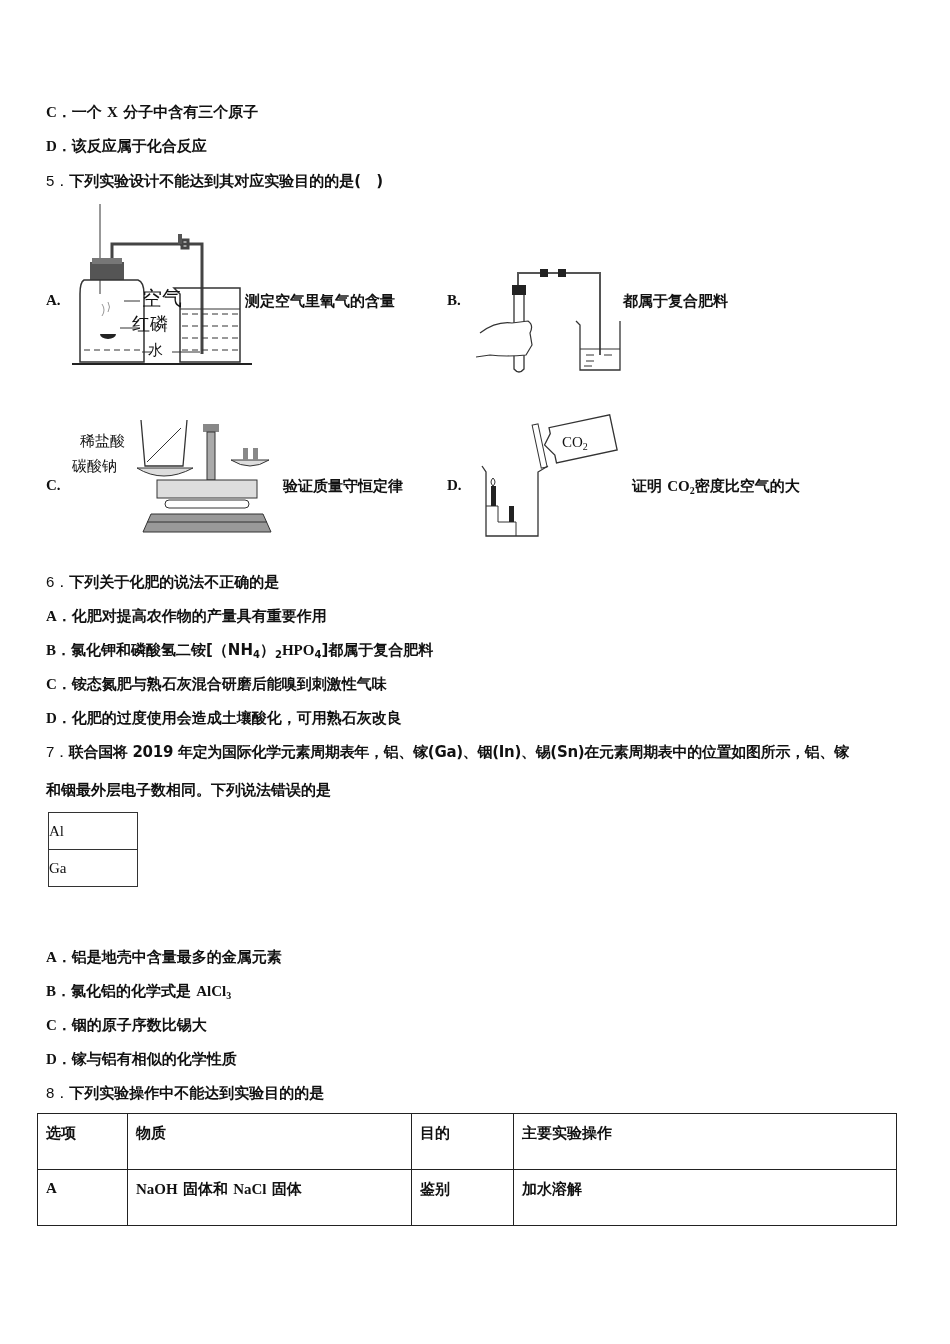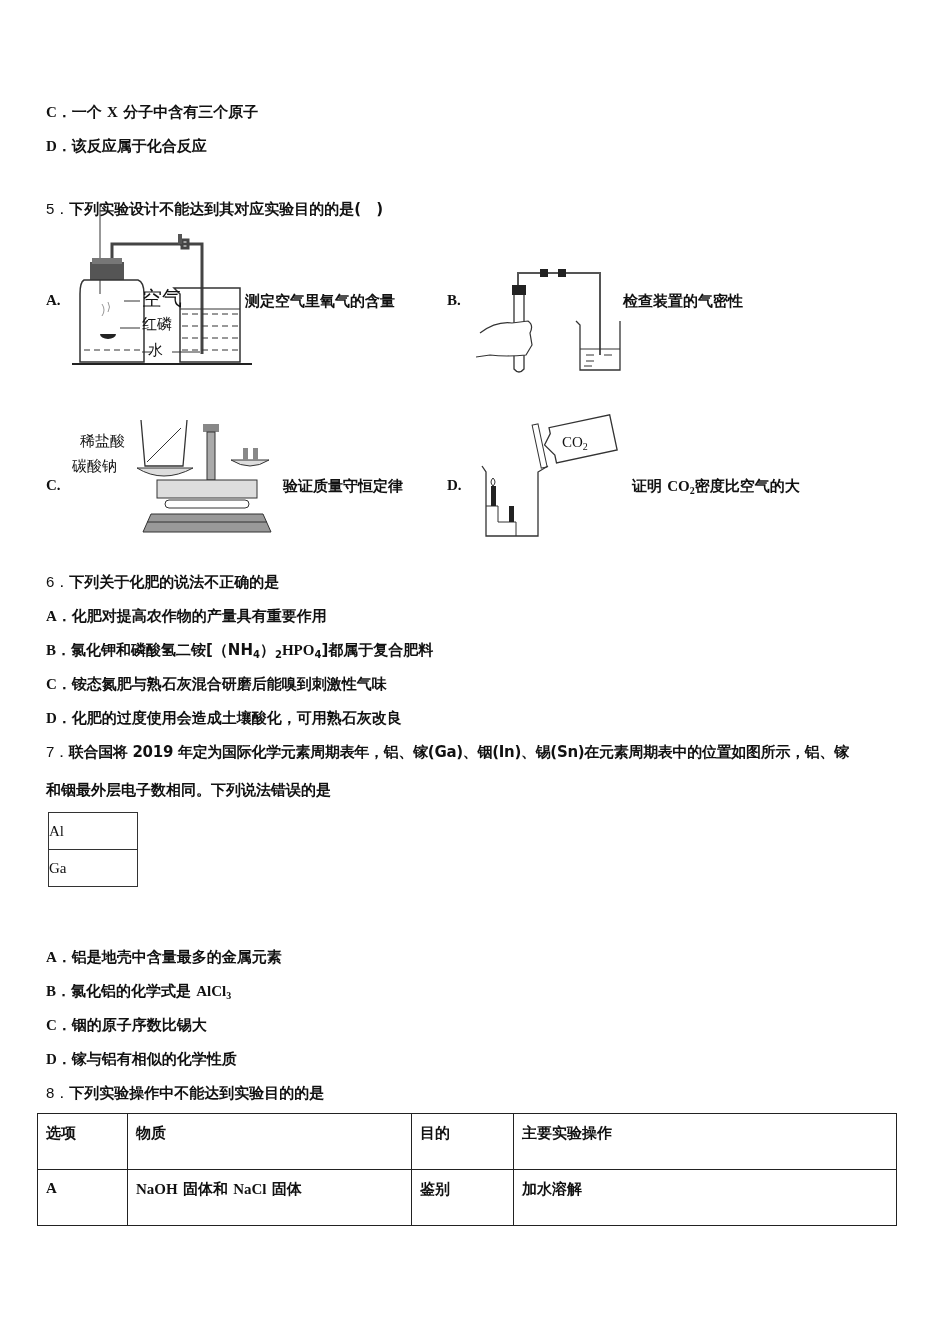--- a/index.html
+++ b/index.html
@@ -23,21 +23,21 @@
 </head>
 <body>
 
 <div class="line" style="top:102px;text-align:right;">
   <span class="opt-lbl">C．</span><span>一个 </span><span class="serif">X</span><span> 分子中含有三个原子</span>
 </div>
 <div class="line" style="top:136px;">
   <span class="opt-lbl">D．</span><span>该反应属于化合反应</span>
 </div>
 
-<div class="line" style="top:171px;margin-top:28px;">
+<div class="line" style="top:171px;">
   <span class="q-num">5．</span><span>下列实验设计不能达到其对应实验目的的是(　)</span>
 </div>
 
 <div class="fig-label" style="left:46px; top:292px;">A.</div>
 <svg style="left:72px; top:204px;" width="180" height="165" viewBox="0 0 180 165">
   <line x1="28" y1="0" x2="28" y2="90" stroke="#333" stroke-width="1"></line>
   <rect x="18" y="58" width="34" height="18" fill="#555"></rect>
   <rect x="20" y="54" width="30" height="6" fill="#777"></rect>
   <path d="M12 76 Q8 78 8 90 L8 158 L72 158 L72 90 Q72 78 66 76 Z" fill="none" stroke="#333" stroke-width="1.5"></path>
   <path d="M40 54 L40 40 L110 40 L110 36 L116 36 L116 44 L110 44 L110 40" fill="none" stroke="#444" stroke-width="3"></path>
@@ -54,42 +54,42 @@
       <line x1="110" y1="146" x2="166" y2="146"></line>
     </g>
   <line x1="108" y1="105" x2="168" y2="105" stroke="#333"></line>
   <line x1="0" y1="160" x2="180" y2="160" stroke="#222" stroke-width="2"></line>
   <line x1="52" y1="97" x2="68" y2="97" stroke="#333"></line>
   <line x1="48" y1="124" x2="68" y2="124" stroke="#333"></line>
   <line x1="70" y1="148" x2="80" y2="148" stroke="#333"></line>
   <line x1="100" y1="148" x2="128" y2="148" stroke="#333"></line>
 </svg>
 <div style="position:absolute; left:142px; top:289px; font-size:20px; line-height:18px;">空气</div>
-<div style="position:absolute; left:142px; top:315px; font-size:15px; line-height:18px;">红磷</div>
+<div style="position:absolute; left:132px; top:315px; font-size:18px; line-height:18px;">红磷</div>
 <div style="position:absolute; left:148px; top:341px; font-size:15px; line-height:18px;">水</div>
 <div class="fig-caption" style="left:245px; top:292px;">测定空气里氧气的含量</div>
 
 <div class="fig-label" style="left:447px; top:292px;">B.</div>
 <svg style="left:476px; top:265px;" width="150" height="112" viewBox="0 0 150 112">
   <path d="M42 20 L42 8 L124 8 L124 90" fill="none" stroke="#555" stroke-width="2"></path>
   <rect x="64" y="4" width="8" height="8" fill="#222"></rect>
     <rect x="82" y="4" width="8" height="8" fill="#222"></rect>
   <rect x="36" y="20" width="14" height="10" fill="#222"></rect>
   <path d="M38 30 L38 104 Q43 110 48 104 L48 30" fill="none" stroke="#333" stroke-width="1.3"></path>
   <path d="M4 68 Q20 56 36 58 L52 56 Q58 60 54 68 L56 80 L50 90 Q30 92 14 90 L0 92" fill="#fff" stroke="#333" stroke-width="1.2"></path>
   <path d="M100 56 L104 60 L104 105 L144 105 L144 56" fill="none" stroke="#333" stroke-width="1.3"></path>
   <line x1="104" y1="84" x2="144" y2="84" stroke="#333"></line>
   <g stroke="#333">
       <line x1="110" y1="90" x2="118" y2="90"></line>
       <line x1="128" y1="90" x2="136" y2="90"></line>
       <line x1="110" y1="96" x2="118" y2="96"></line>
       <line x1="108" y1="101" x2="116" y2="101"></line>
     </g>
 </svg>
-<div class="fig-caption" style="left:623px; top:292px;">检查装置的气密性</div>
+<div class="fig-caption" style="left:623px; top:292px;">都属于复合肥料</div>
 
 <div class="fig-label" style="left:46px; top:477px;">C.</div>
 <div style="position:absolute; left:80px; top:432px; font-size:15px; line-height:18px;">稀盐酸</div>
 <div style="position:absolute; left:72px; top:457px; font-size:15px; line-height:18px;">碳酸钠</div>
 <svg style="left:135px; top:418px;" width="145" height="118" viewBox="0 0 145 118">
   <path d="M6 2 L10 48 L48 48 L52 2" fill="none" stroke="#333" stroke-width="1.3"></path>
   <line x1="12" y1="44" x2="46" y2="10" stroke="#333"></line>
   <path d="M2 50 Q28 66 58 50 Z" fill="#ddd" stroke="#333"></path>
   <rect x="68" y="6" width="16" height="8" fill="#888"></rect>
   <rect x="72" y="14" width="8" height="48" fill="#aaa" stroke="#333"></rect>

